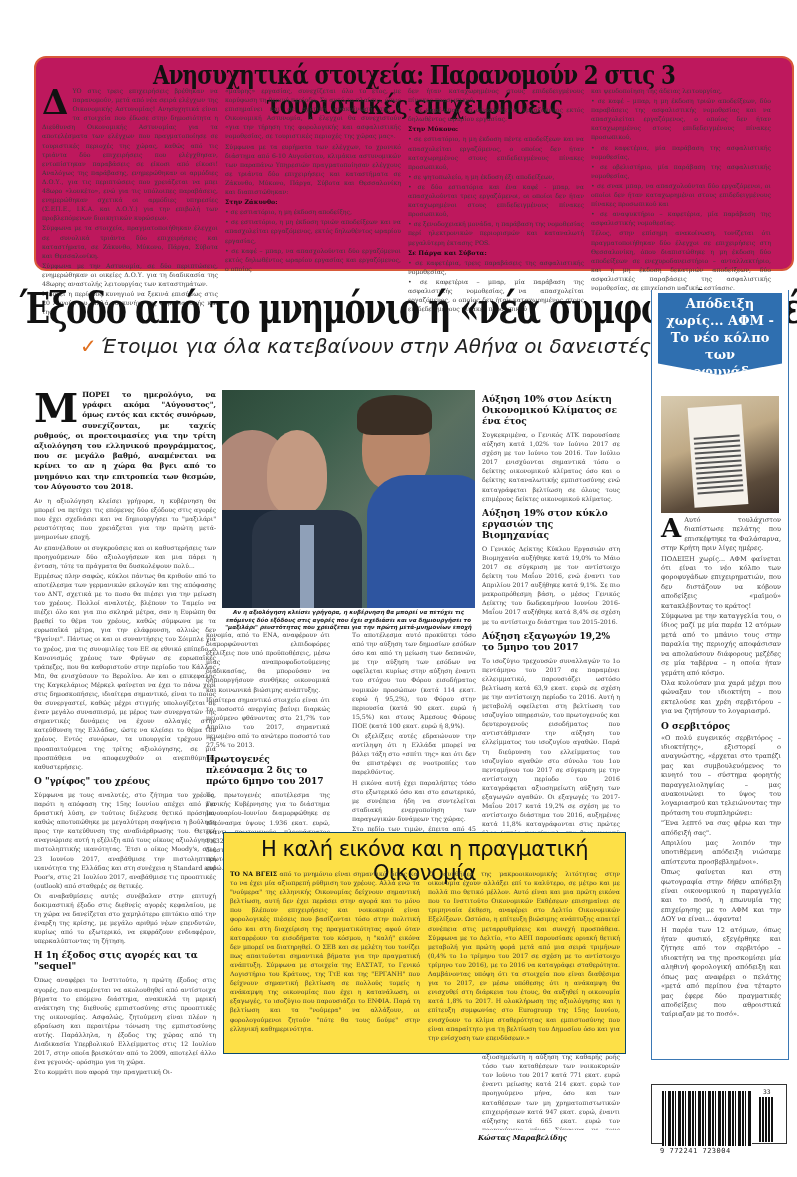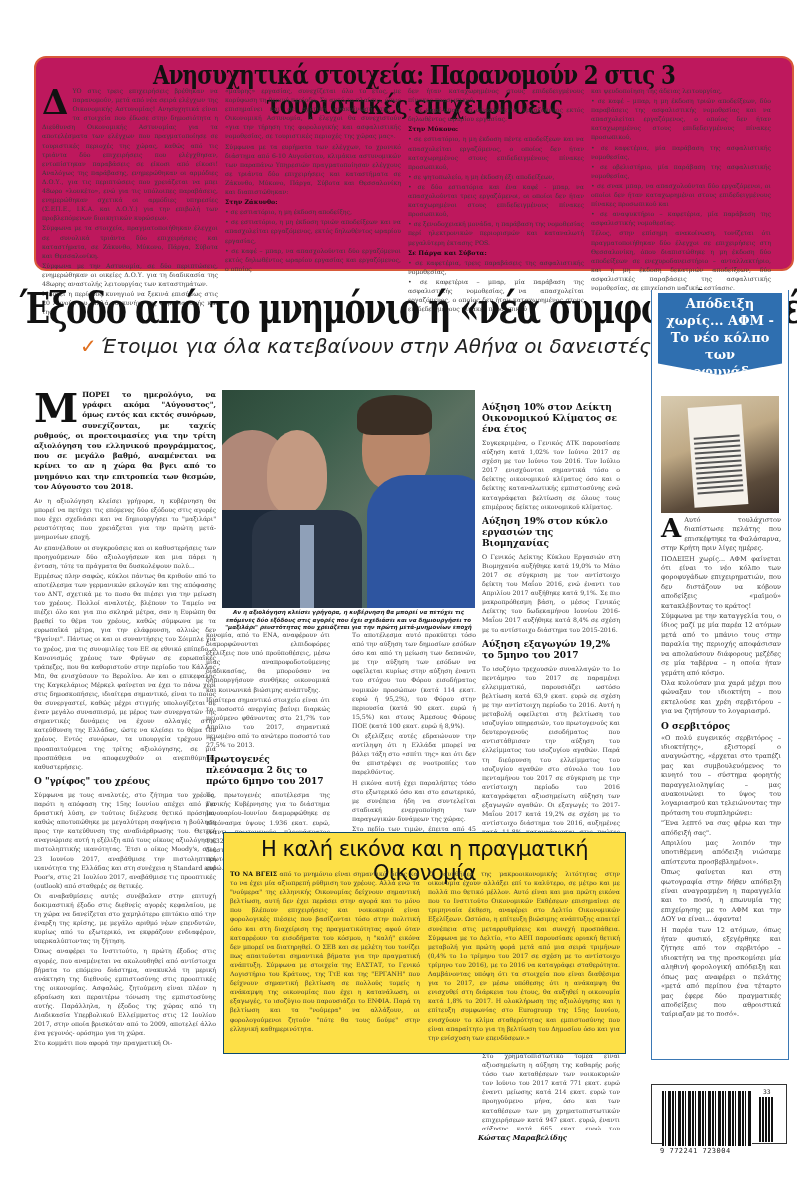--- a/index.html
+++ b/index.html
@@ -91,20 +91,21 @@
 
 <div class="col" style="left:34px;top:390px;width:182px;height:770px;overflow:hidden">
   <span class="dropcap2">Μ</span>
   <p class="p b" style="font-size:7.2px;line-height:10.2px">ΠΟΡΕΙ το ημερολόγιο, να γράφει ακόμα "Αύγουστος", όμως εντός και εκτός συνόρων, συνεχίζονται, με ταχείς ρυθμούς, οι προετοιμασίες για την τρίτη αξιολόγηση του ελληνικού προγράμματος, που σε μεγάλο βαθμό, αναμένεται να κρίνει το αν η χώρα θα βγει από το μνημόνιο και την επιτροπεία των θεσμών, τον Αύγουστο του 2018.</p>
   <p class="p" style="margin-top:4px">Αν η αξιολόγηση κλείσει γρήγορα, η κυβέρνηση θα μπορεί να πετύχει τις επόμενες δύο εξόδους στις αγορές που έχει σχεδιάσει και να δημιουργήσει το "μαξιλάρι" ρευστότητας που χρειάζεται για την πρώτη μετά-μνημονίων εποχή.</p>
   <p class="p">Αν επανέλθουν οι συγκρούσεις και οι καθυστερήσεις των προηγούμενων δύο αξιολογήσεων και μια πάρει η ένταση, τότε τα πράγματα θα δυσκολέψουν πολύ...</p>
   <p class="p">Εμμέσως πλην σαφώς, κύκλοι πάντως θα κριθούν από το αποτέλεσμα των γερμανικών εκλογών και της απόφασης του ΔΝΤ, σχετικά με το ποσο θα πιέσει για την μείωση του χρέους. Πολλοί αναλυτές, βλέπουν το Ταμείο να πιέζει όλο και για πιο σκληρά μέτρα, σαν η Ευρώπη θα βρεθεί το θέμα του χρέους, καθώς σύμφωνα με τα ευρωπαϊκά μέτρα, για την ελάφρυνση, αλλιώς δεν "βγαίνει". Πάντως οι και οι συναντήσεις του Σόιμπλε για το χρέος, μια τις συνομιλίες του ΕΕ σε εθνικό επίπεδο, ο Κανονισμός χρέους των Φρύγων σε ευρωπαϊκές τράπεζες, που θα καθοριστούν στην περίοδο του Κάλλας Μπ, θα ενισχύσουν το Βερολίνο. Αν και ο επικεφαλής της Καγκελάριος Μέρκελ φαίνεται να έχει το πάνω χέρι στις δημοσκοπήσεις, ιδιαίτερα σημαντικό, είναι το ποιος θα συνεργαστεί, καθώς μέχρι στιγμής υπολογίζεται σε έναν μεγάλο συνασπισμό, με μέρος των συνεργατών της σημαντικές δυνάμεις να έχουν αλλαγές στην κατεύθυνση της Ελλάδας, ώστε να κλείσει το θέμα του χρέους. Εντός συνόρων, τα υπουργεία τρέχουν τα προαπαιτούμενα της τρίτης αξιολόγησης, σε μια προσπάθεια να αποφευχθούν οι ανεπιθύμητες καθυστερήσεις.</p>
   <div class="sh">Ο "γρίφος" του χρέους</div>
   <p class="p">Σύμφωνα με τους αναλυτές, στο ζήτημα του χρέους, παρότι η απόφαση της 15ης Ιουνίου απέχει από μια δραστική λύση, εν τούτοις διέλευσε θετικό πρόσημο, καθώς αποτυπώθηκε με μεγαλύτερη σαφήνεια η βούληση προς την κατεύθυνση της αναδιάρθρωσης του. Θετική αναγνώρισε αυτή η εξέλιξη από τους οίκους αξιολόγησης πιστοληπτικής ικανότητας. Έτσι ο οίκος Moody's, στις 23 Ιουνίου 2017, αναβάθμισε την πιστοληπτική ικανότητα της Ελλάδας και στη συνέχεια η Standard and Poor's, στις 21 Ιουλίου 2017, αναβάθμισε τις προοπτικές (outlook) από σταθερές σε θετικές.</p>
   <p class="p">Οι αναβαθμίσεις αυτές συνέβαλαν στην επιτυχή δοκιμαστική έξοδο στις διεθνείς αγορές κεφαλαίου, με τη χώρα να δανείζεται στο χαμηλότερο επιτόκιο από την έναρξη της κρίσης, με μεγάλο αριθμό νέων επενδυτών, κυρίως από το εξωτερικό, να εκφράζουν ενδιαφέρον, υπερκαλύπτοντας τη ζήτηση.</p>
+  <div class="sh">Η 1η έξοδος στις αγορές και τα "sequel"</div>
   <p class="p">Όπως αναφέρει το Ινστιτούτο, η πρώτη έξοδος στις αγορές, που αναμένεται να ακολουθηθεί από αντίστοιχα βήματα το επόμενο διάστημα, ανακυκλά τη μερική ανάκτηση της διεθνούς εμπιστοσύνης στις προοπτικές της οικονομίας. Ασφαλώς, ζητούμενη είναι πλέον η εδραίωση και περαιτέρω τόνωση της εμπιστοσύνης αυτής. Παράλληλα, η έξοδος της χώρας από τη Διαδικασία Υπερβολικού Ελλείμματος στις 12 Ιουλίου 2017, στην οποία βρισκόταν από το 2009, αποτελεί άλλο ένα γεγονός- ορόσημο για τη χώρα.</p>
   <p class="p">Στο κομμάτι που αφορά την πραγματική Οι-</p>
 </div>
 
 <div id="photo">
   <div class="person" style="left:-10px;top:40px;width:80px;height:90px;background:#b08878"></div>
   <div class="person" style="left:-20px;top:120px;width:110px;height:110px;background:#1e2a3a;border-radius:20px 20px 0 0"></div>
   <div class="person" style="left:45px;top:40px;width:60px;height:85px;background:#c49a82"></div>
   <div class="person" style="left:30px;top:120px;width:110px;height:110px;background:#2a3545;border-radius:25px 25px 0 0"></div>
   <div style="position:absolute;left:78px;top:135px;width:14px;height:83px;background:#8fa0b8"></div>
@@ -122,21 +123,21 @@
 </div>
 
 <div class="col" style="left:352px;top:630px;width:124px">
   <p class="p">Το αποτέλεσμα αυτό προκύπτει τόσο από την αύξηση των δημοσίων εσόδων όσο και από τη μείωση των δαπανών, με την αύξηση των εσόδων να οφείλεται κυρίως στην αύξηση έναντι του στόχου του Φόρου εισοδήματος νομικών προσώπων (κατά 114 εκατ. ευρώ ή 95,2%), του Φόρου στην περιουσία (κατά 90 εκατ. ευρώ ή 15,5%) και στους Άμεσους Φόρους ΠΟΕ (κατά 100 εκατ. ευρώ ή 8,9%).</p>
   <p class="p">Οι εξελίξεις αυτές εδραιώνουν την αντίληψη ότι η Ελλάδα μπορεί να βάλει τάξη στο «σπίτι της» και ότι δεν θα επιστρέψει σε νοοτροπίες του παρελθόντος.</p>
   <p class="p">Η εικόνα αυτή έχει παραλήπτες τόσο στο εξωτερικό όσο και στο εσωτερικό, με συνέπεια ήδη να συντελείται σταδιακή ενεργοποίηση των παραγωγικών δυνάμεων της χώρας.</p>
   <p class="p">Στο πεδίο των τιμών, έπειτα από 45 συνεχόμενους μήνες αποπληθωρισμού, από τον Δεκέμβριο του 2016 ο Γενικός Δείκτης Τιμών Καταναλωτή έχει επιστρέψει σε θετικό πρόσημο.</p>
 </div>
 
 <div class="col" style="left:482px;top:390px;width:138px;height:740px;overflow:hidden">
-  <div class="sh" style="margin-top:12px">Αύξηση 10% στον Δείκτη Οικονομικού Κλίματος σε ένα έτος</div>
+  <div class="sh" style="margin-top:4px">Αύξηση 10% στον Δείκτη Οικονομικού Κλίματος σε ένα έτος</div>
   <p class="p">Συγκεκριμένα, ο Γενικός ΔΤΚ παρουσίασε αύξηση κατά 1,02% τον Ιούνιο 2017 σε σχέση με τον Ιούνιο του 2016. Τον Ιούλιο 2017 ενισχύονται σημαντικά τόσο ο δείκτης οικονομικού κλίματος όσο και ο δείκτης καταναλωτικής εμπιστοσύνης ενώ καταγράφεται βελτίωση σε όλους τους επιμέρους δείκτες οικονομικού κλίματος.</p>
   <div class="sh">Αύξηση 19% στον κύκλο εργασιών της Βιομηχανίας</div>
   <p class="p">Ο Γενικός Δείκτης Κύκλου Εργασιών στη Βιομηχανία αυξήθηκε κατά 19,0% το Μάιο 2017 σε σύγκριση με τον αντίστοιχο δείκτη του Μαΐου 2016, ενώ έναντι του Απριλίου 2017 αυξήθηκε κατά 9,1%. Σε πιο μακροπρόθεσμη βάση, ο μέσος Γενικός Δείκτης του δωδεκαμήνου Ιουνίου 2016-Μαΐου 2017 αυξήθηκε κατά 8,4% σε σχέση με το αντίστοιχο διάστημα του 2015-2016.</p>
   <div class="sh">Αύξηση εξαγωγών 19,2% το 5μηνο του 2017</div>
   <p class="p">Το ισοζύγιο τρεχουσών συναλλαγών το 1ο πεντάμηνο του 2017 σε παραμένει ελλειμματικό, παρουσιάζει ωστόσο βελτίωση κατά 63,9 εκατ. ευρώ σε σχέση με την αντίστοιχη περίοδο το 2016. Αυτή η μεταβολή οφείλεται στη βελτίωση του ισοζυγίου υπηρεσιών, του πρωτογενούς και δευτερογενούς εισοδήματος που αντιστάθμισαν την αύξηση του ελλείμματος του ισοζυγίου αγαθών. Παρά τη διεύρυνση του ελλείμματος του ισοζυγίου αγαθών στο σύνολο του 1ου πενταμήνου του 2017 σε σύγκριση με την αντίστοιχη περίοδο του 2016 καταγράφεται αξιοσημείωτη αύξηση των εξαγωγών αγαθών. Οι εξαγωγές το 2017-Μαΐου 2017 κατά 19,2% σε σχέση με το αντίστοιχο διάστημα του 2016, αυξημένες κατά 11,8% καταγράφονται στις πρώτες ύλες (εκτός καυσίμων), στα βιομηχανικά είδη και τα χημικά προϊόντα.</p>
   <div class="sh">Αύξηση αφίξεων και πλεόνασμα 1 δις στον Τουρισμό</div>
   <p class="p">Στα "πάνω" του βρίσκεται και ο Τουρισμός, με το ισοζύγιο ταξιδιωτικών υπηρεσιών το Μάιο του 2017 παρουσίασε πλεόνασμα 925,9 εκατ. ευρώ αυξημένο κατά 2,5% σε σχέση με το αντίστοιχο μήνα του 2016 (903,2 εκατ. ευρώ). Οι αφίξεις αυξήθηκαν κατά 1,5% (Μάιος 2017 / Μάιος 2016) έναντι αύξησης 4,4% του Μαΐου του 2016 σε σχέση με του 2015. Ειδικότερα, οι αεροπορικές αφίξεις Ιανουαρίου-Ιουνίου 2017 σε σχέση με το αντίστοιχο διάστημα του 2016 παρουσιάζουν αύξηση 10,5% επιβεβαιώνοντας τις εκτιμήσεις ότι το 2017 η τουριστική κίνηση θα αυξηθεί σημαντικά.</p>
   <div class="sh">Αύξηση των καταθέσεων</div>
   <p class="p">Στο χρηματοπιστωτικό τομέα είναι αξιοσημείωτη η αύξηση της καθαρής ροής τόσο των καταθέσεων των νοικοκυριών τον Ιούνιο του 2017 κατά 771 εκατ. ευρώ έναντι μείωσης κατά 214 εκατ. ευρώ τον προηγούμενο μήνα, όσο και των καταθέσεων των μη χρηματοπιστωτικών επιχειρήσεων κατά 947 εκατ. ευρώ, έναντι αύξησης κατά 665 εκατ. ευρώ τον προηγούμενο μήνα. Σύμφωνα με τους αναλυτές του ΕΝΑ, η εξέλιξη αυτή είναι σημαντική γιατί δείχνει την αποκατάσταση της εμπιστοσύνης του ιδιωτικού τομέα προς το εγχώριο τραπεζικό σύστημα με ταυτόχρονο περιορισμό της εκροής καταθέσεων προς το εξωτερικό.</p>
 
@@ -174,21 +175,21 @@
 <div id="sbtext">
   <span class="dropcap3">Α</span>
   <p class="p">Αυτό τουλάχιστον διαπίστωσε πελάτης που επισκέφτηκε τα Φαλάσαρνα, στην Κρήτη πριν λίγες ημέρες.</p>
   <p class="p">ΠΟΔΕΙΞΗ χωρίς... ΑΦΜ φαίνεται ότι είναι το νέο κόλπο των φοροφυγάδων επιχειρηματιών, που δεν διστάζουν να κόβουν αποδείξεις «μαϊμού» κατακλέβοντας το κράτος!</p>
   <p class="p">Σύμφωνα με την καταγγελία του, ο ίδιος μαζί με μία παρέα 12 ατόμων μετά από το μπάνιο τους στην παραλία της περιοχής αποφάσισαν να απολαύσουν διάφορους μεζέδες σε μία ταβέρνα – η οποία ήταν γεμάτη από κόσμο.</p>
   <p class="p">Όλα κυλούσαν μια χαρά μέχρι που φώναξαν τον ιδιοκτήτη – που εκτελούσε και χρέη σερβιτόρου – για να ζητήσουν το λογαριασμό.</p>
   <div id="sbsub">Ο σερβιτόρος</div>
   <p class="p">«Ο πολύ ευγενικός σερβιτόρος – ιδιοκτήτης», εξιστορεί ο αναγνώστης, «έρχεται στο τραπέζι μας και συμβουλευόμενος το κινητό του – σύστημα φορητής παραγγελιοληψίας – μας ανακοινώνει το ύψος του λογαριασμού και τελειώνοντας την πρόταση του συμπληρώνει:</p>
   <p class="p">"Ένα λεπτό να σας φέρω και την απόδειξή σας".</p>
   <p class="p">Απριλίου μας λοιπόν την υποτιθέμενη απόδειξη νιώσαμε απίστευτα προσβεβλημένοι».</p>
-  <p class="p">Όπως φαίνεται και στη φωτογραφία στην δήθεν απόδειξη είναι αναγραμμένη η παραγγελία και το ποσό, η επωνυμία της επιχείρησης με το ΑΦΜ και την ΔΟΥ να είναι... άφαντα!</p>
+  <p class="p">Όπως φαίνεται και στη φωτογραφία στην δήθεν απόδειξη είναι οικονομικού η παραγγελία και το ποσό, η επωνυμία της επιχείρησης με το ΑΦΜ και την ΔΟΥ να είναι... άφαντα!</p>
   <p class="p">Η παρέα των 12 ατόμων, όπως ήταν φυσικό, εξεγέρθηκε και ζήτησε από τον σερβιτόρο – ιδιοκτήτη να της προσκομίσει μία αληθινή φορολογική απόδειξη και όπως μας αναφέρει ο πελάτης «μετά από περίπου ένα τέταρτο μας έφερε δύο πραγματικές αποδείξεις που αθροιστικά ταίριαζαν με το ποσό».</p>
 </div>
 
 <div id="barcode">
   <div id="bars"></div>
   <div id="bars2"></div>
   <div id="issue">33</div>
   <div id="bcnum">9 772241 723004</div>
 </div>
 

